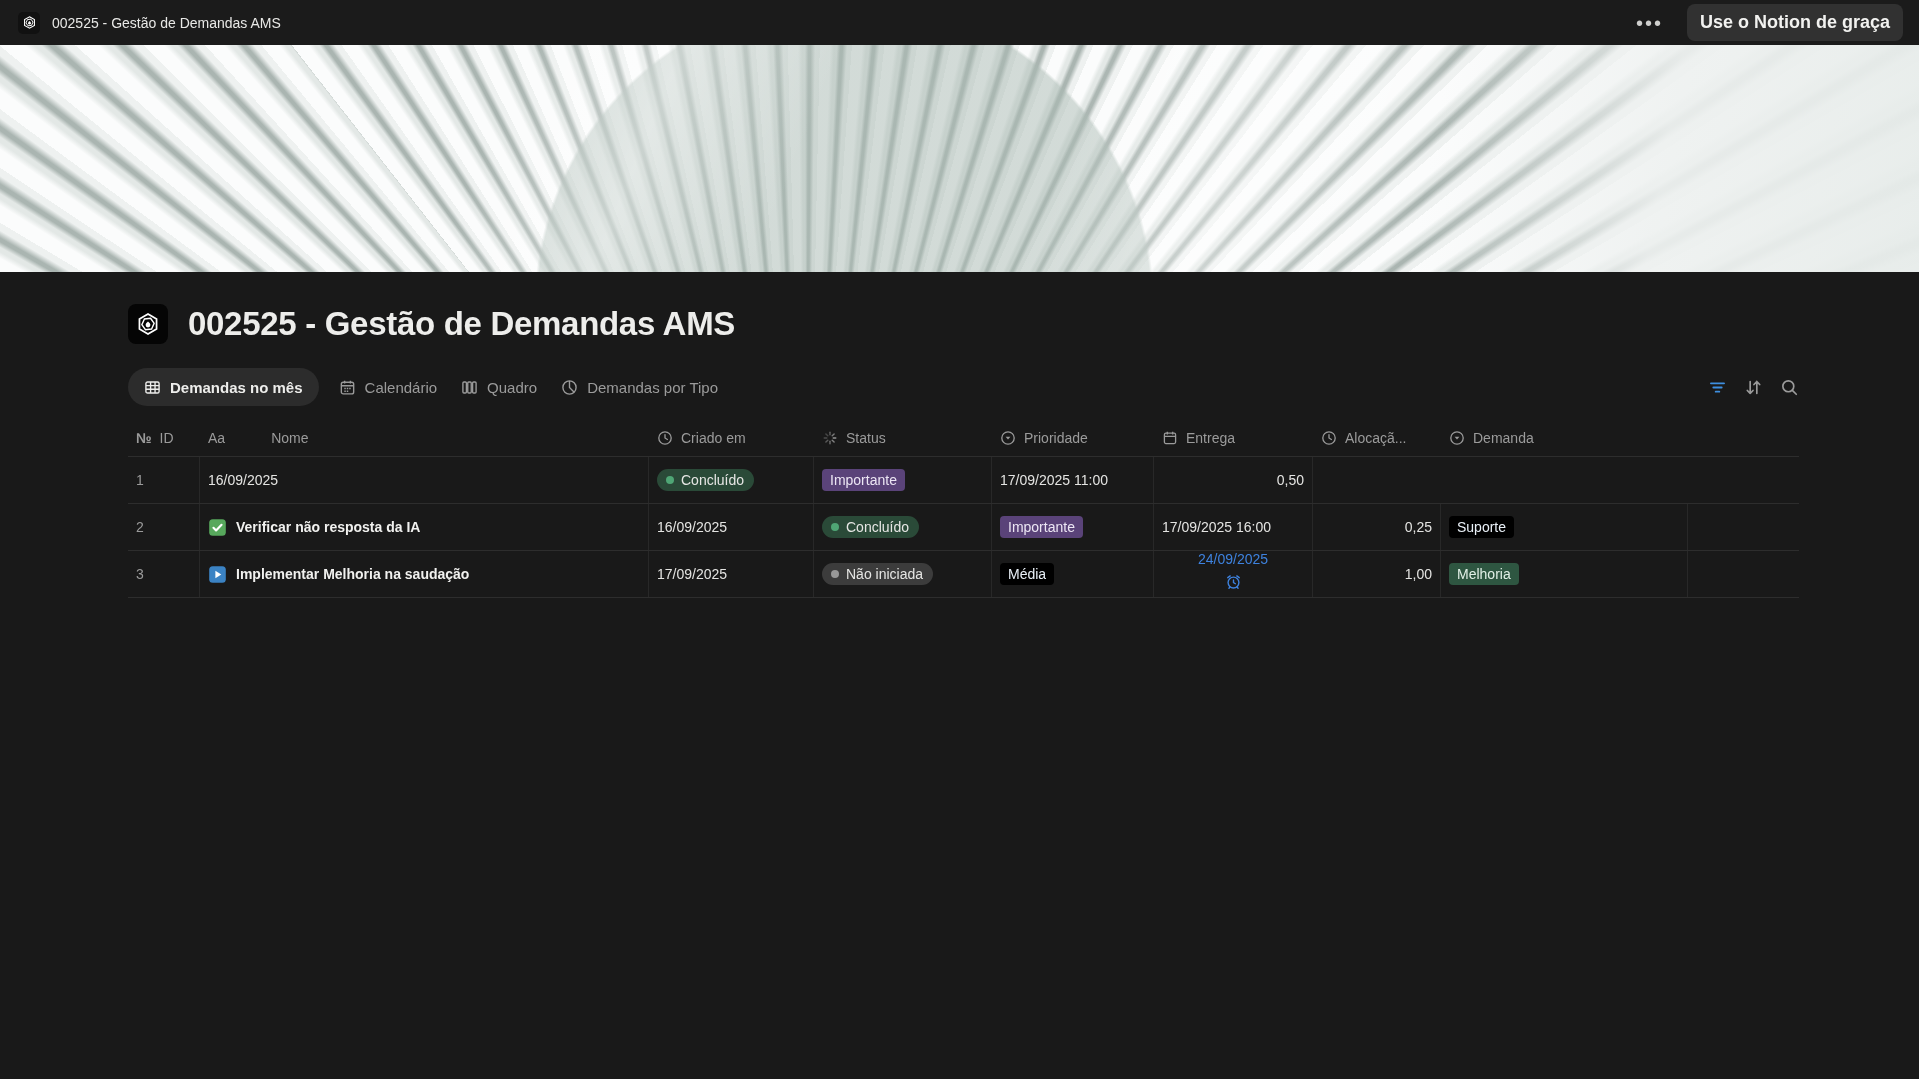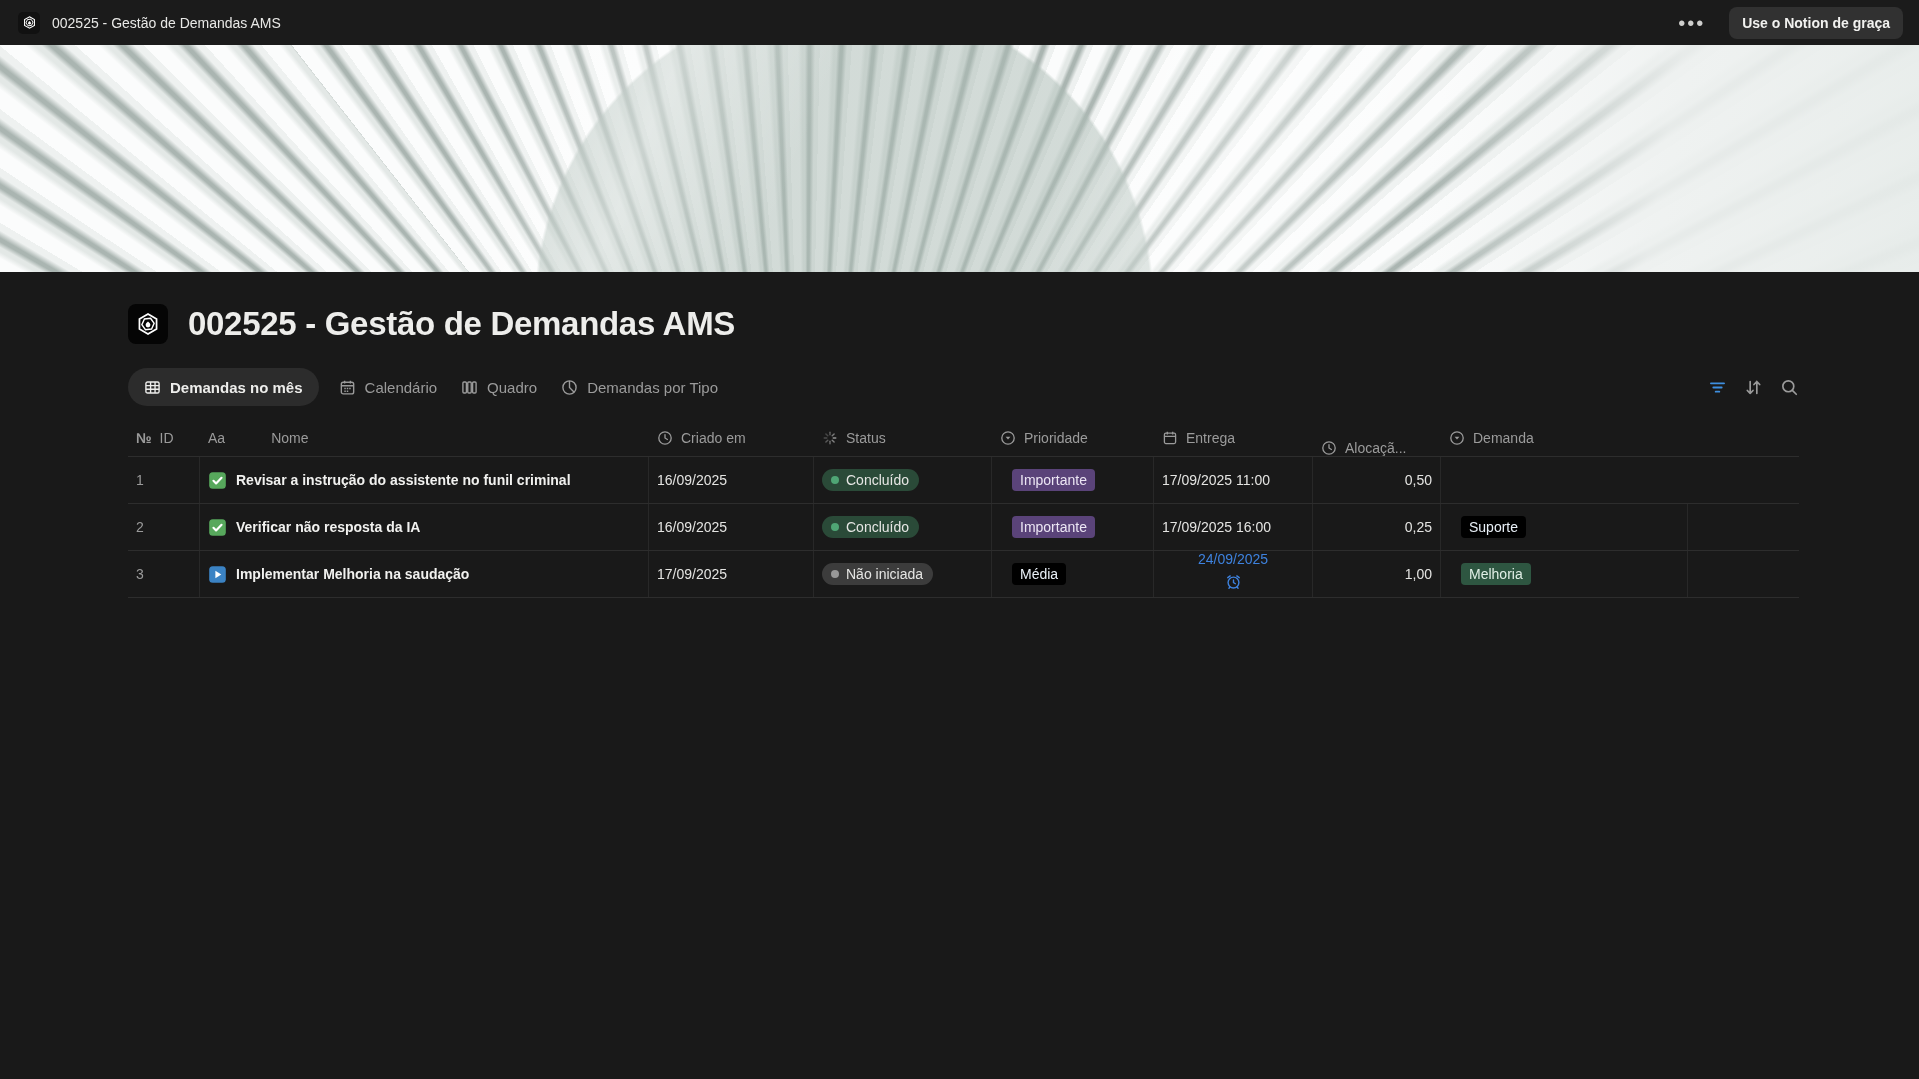--- a/index.html
+++ b/index.html
@@ -6,21 +6,21 @@
   html,body { width:1919px; height:1079px; overflow:hidden; }
   body { background:#191919; font-family:"Liberation Sans","DejaVu Sans",sans-serif; color:#ededeb; }
 
   
   .topbar { height:45px; background:#1b1b1b; display:flex; align-items:center; justify-content:space-between; padding:0 16px 0 18px; }
   .topbar-left { display:flex; align-items:center; gap:12px; }
   .topbar-logo { width:22px; height:22px; background:#111; border-radius:5px; display:flex; align-items:center; justify-content:center; }
   .topbar-title { font-size:14px; color:#e8e8e6; }
   .topbar-right { display:flex; align-items:center; gap:18px; }
   .more-btn { color:#cfcfcd; font-size:20px; letter-spacing:2px; cursor:pointer; line-height:10px; padding:4px 6px; }
-  .cta-btn { background:#313131; border:none; border-radius:8px; color:#f2f2f0; font-size:14px; font-weight:700; padding:8px 13px; font-family:inherit; cursor:pointer; }
+  .cta-btn { background:#313131; border:none; border-radius:8px; color:#f2f2f0; font-size:18px; font-weight:700; padding:8px 13px; font-family:inherit; cursor:pointer; }
 
   
   .cover { height:227px; position:relative; overflow:hidden;
     background:
       linear-gradient(100deg, rgba(255,255,255,0) 74%, rgba(238,241,240,0.9) 86%, rgba(231,236,234,0.95) 100%),
       radial-gradient(circle 310px at 44% 115%, rgba(170,186,179,0.5) 0 99%, rgba(170,186,179,0) 100%),
       repeating-conic-gradient(from -38deg at 42% 290%, #fbfcfc 0deg 0.9deg, #e3e8e6 1.25deg 1.5deg, #aab5b1 1.8deg 2.0deg, #eef1f0 2.4deg 2.8deg);
   }
   .cover-sheen { position:absolute; inset:0;
     background:linear-gradient(112deg, rgba(255,255,255,0) 26%, rgba(255,255,255,0.38) 34%, rgba(255,255,255,0) 42%, rgba(255,255,255,0) 55%, rgba(255,255,255,0.42) 64%, rgba(255,255,255,0) 74%); }
@@ -58,21 +58,21 @@
   .td-num { justify-content:flex-end; color:#e4e4e2; }
   .td-reminder { color:#3e82de; gap:6px;flex-direction:column; }
 
   .status-pill { display:inline-flex; align-items:center; gap:7px; border-radius:999px; padding:3px 10px 3px 9px; font-size:14px; color:#e6e6e4; }
   .status-pill .dot { width:8px; height:8px; border-radius:50%; }
   .status-pill[data-variant="done"] { background:#2a4a38; }
   .status-pill[data-variant="done"] .dot { background:#4fa675; }
   .status-pill[data-variant="notstarted"] { background:#3c3c3c; }
   .status-pill[data-variant="notstarted"] .dot { background:#989898; }
 
-  .tag { display:inline-block; border-radius:4px; padding:3px 8px; font-size:14px;margin-left:12px; }
+  .tag { display:inline-block; border-radius:4px; padding:3px 8px; font-size:14px; }
   .tag[data-variant="purple"] { background:#5a4379; color:#ece6f4; }
   .tag[data-variant="blue"]   { background:#000000; color:#e9f0f7; }
   .tag[data-variant="red"]    { background:#6e3630; color:#f4e0dc; }
   .tag[data-variant="green"]  { background:#2e5641; color:#e1efe6; }
 </style>
 </head>
 <body>
 
 <div class="topbar">
   <div class="topbar-left">
@@ -199,46 +199,39 @@
           </svg>
         <span>Prioridade</span>
       </div>
       <div class="th" style="border:none;">
         <svg width="16" height="16" viewBox="0 0 16 16" fill="none" stroke="#9b9b9b" stroke-width="1.3">
             <rect x="2.4" y="3.2" width="11.2" height="10.4" rx="1.5"></rect>
             <path d="M2.4 6.4h11.2M5.3 1.8v2.6M10.7 1.8v2.6"></path>
           </svg>
         <span>Entrega</span>
       </div>
-      <div class="th" style="border:none;align-items:flex-end;">
+      <div class="th" style="border:none;">
         <svg width="16" height="16" viewBox="0 0 16 16" fill="none" stroke="#9b9b9b" stroke-width="1.3" stroke-linecap="round">
             <circle cx="8" cy="8" r="6.2"></circle>
             <path d="M8 4.6V8l2.4 1.5"></path>
           </svg>
         <span>Alocaçã...</span>
       </div>
       <div class="th" style="border:none;">
         <svg width="16" height="16" viewBox="0 0 16 16" fill="none" stroke="#9b9b9b" stroke-width="1.3">
             <circle cx="8" cy="8" r="6.2"></circle>
             <path d="M5.6 6.7h4.8L8 9.6z" fill="#9b9b9b" stroke="none"></path>
           </svg>
         <span>Demanda</span>
       </div>
       <div class="th" style="border:none;"></div>
     </div>
 
     <div class="tr row">
       <div class="td td-id">1</div>
-      <div class="td td-name">
-        <svg width="19" height="19" viewBox="0 0 16 16">
-            <rect x="1" y="1" width="14" height="14" rx="3" fill="#57a85c"></rect>
-            <path d="M4.6 8.3l2.2 2.2 4.6-4.8" fill="none" stroke="#fff" stroke-width="1.8" stroke-linecap="round" stroke-linejoin="round"></path>
-          </svg>
-        <span>Revisar a instrução do assistente no funil criminal</span>
-      </div>
       <div class="td td-date">16/09/2025</div>
       <div class="td">
         <span class="status-pill" data-variant="done">
             <span class="dot"></span>
             <span>Concluído</span>
           </span>
       </div>
       <div class="td">
         <span class="tag" data-variant="purple">Importante</span>
       </div>

